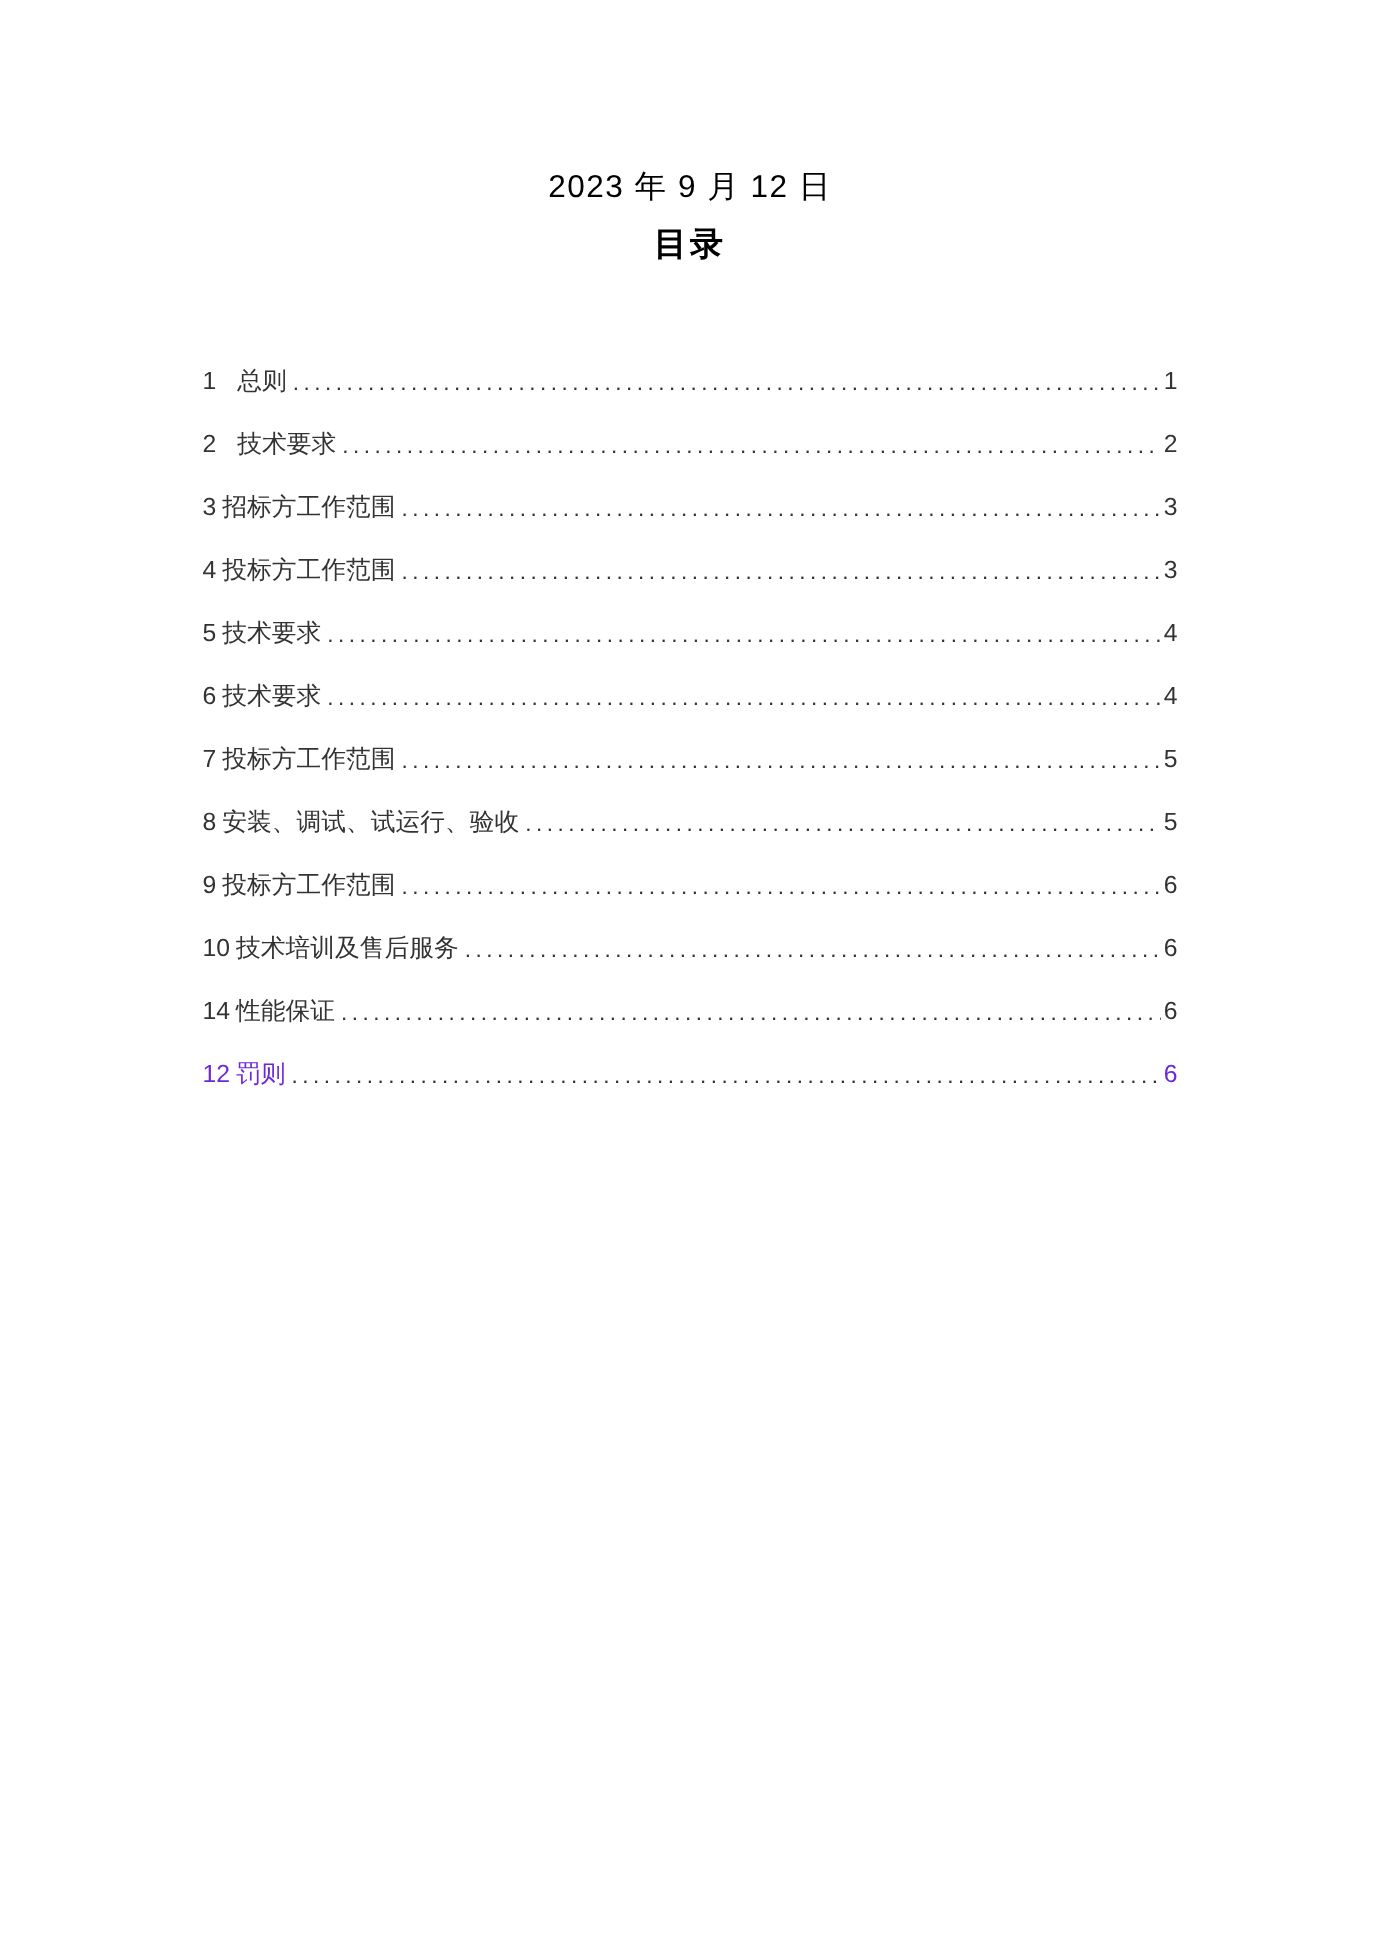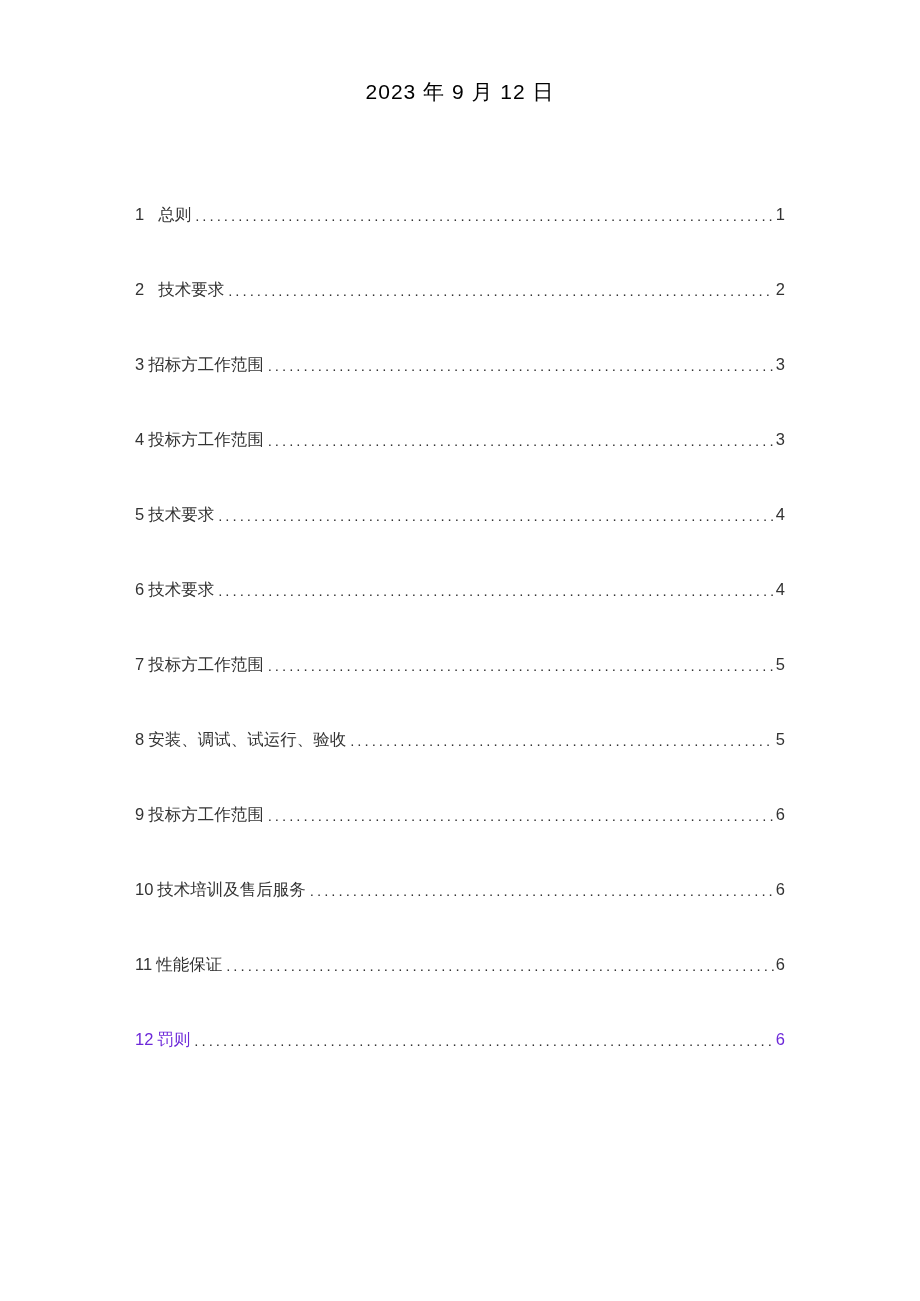--- a/index.html
+++ b/index.html
@@ -8,21 +8,21 @@
       box-sizing: border-box;
     }
     body {
       background: #ffffff;
       font-family: "Microsoft YaHei", "SimSun", Arial, sans-serif;
       width: 920px;
       height: 1301px;
       padding: 0;
     }
     .page {
-      padding: 78px 135px 0 135px;
+      padding: 110px 135px 0 135px;
     }
     .header {
       text-align: center;
       margin-bottom: 65px;
     }
     .date {
       font-size: 21px;
       color: #000;
       letter-spacing: 1px;
       margin-bottom: 10px;
@@ -45,21 +45,20 @@
       white-space: nowrap;
     }
     .toc-number {
       flex-shrink: 0;
     }
     .toc-number-spaced {
       margin-right: 14px;
     }
     .toc-label {
       flex-shrink: 0;
-      margin-top: 33px;
     }
     .toc-spacer {
       flex-shrink: 0;
       width: 4px;
     }
     .toc-dots {
       flex: 1;
       overflow: hidden;
       letter-spacing: 3px;
       color: #333;
@@ -77,20 +76,21 @@
     .toc-item-last {
       color: #6d28d9;
     }
   </style>
 </head>
 <body>
 
 <div class="page">
   <div class="header">
     <div class="date">2023 年 9 月 12 日</div>
+    <div class="title">目录</div>
   </div>
   <div class="toc">
       <div class="toc-item">
         <span class="toc-number toc-number-spaced">1</span>
         <span class="toc-label">总则</span>
         <span class="toc-spacer"></span>
         <span class="toc-dots"></span>
         <span class="toc-page">1</span>
       </div>
       <div class="toc-item">
@@ -158,21 +158,21 @@
       </div>
       <div class="toc-item">
         <span class="toc-number">10</span>
         <span class="toc-spacer"></span>
         <span class="toc-label">技术培训及售后服务</span>
         <span class="toc-spacer"></span>
         <span class="toc-dots"></span>
         <span class="toc-page">6</span>
       </div>
       <div class="toc-item">
-        <span class="toc-number">11</span>
+        <span class="toc-number">14</span>
         <span class="toc-spacer"></span>
         <span class="toc-label">性能保证</span>
         <span class="toc-spacer"></span>
         <span class="toc-dots"></span>
         <span class="toc-page">6</span>
       </div>
       <div class="toc-item toc-item-last">
         <span class="toc-number">12</span>
         <span class="toc-spacer"></span>
         <span class="toc-label">罚则</span>

